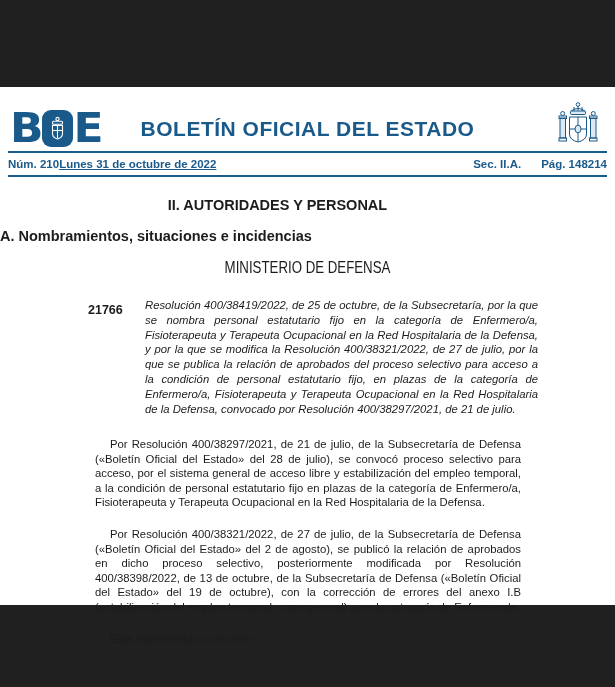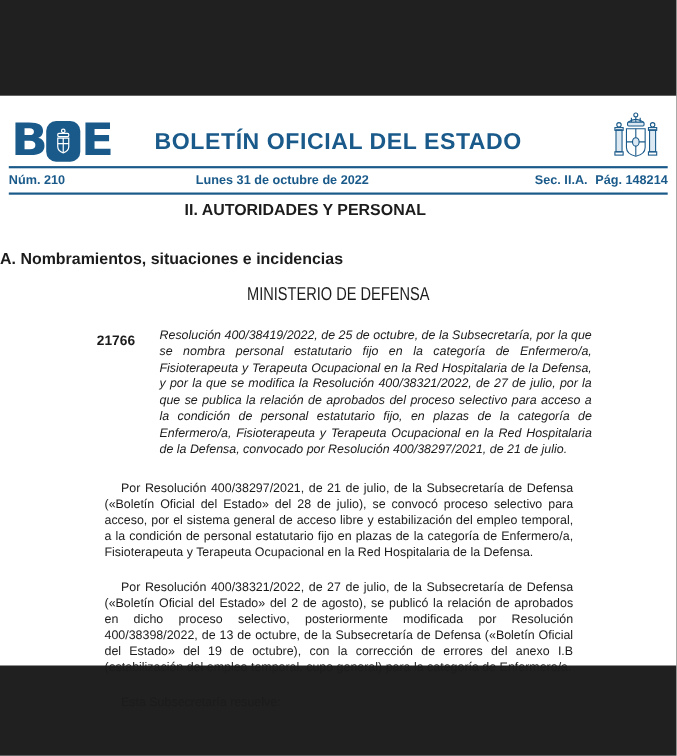--- a/index.html
+++ b/index.html
@@ -42,25 +42,25 @@
     background:#1a5a8a;
   }
   .rule-top{top:64px;}
   .rule-bottom{top:88px;}
   .issue-row{
     position:absolute;left:8px;top:67px;width:599px;height:20px;
     display:flex;align-items:center;
     color:#1a5a8a;font-weight:bold;font-size:11.5px;
   }
   .issue-left{flex:0 0 auto;}
-  .issue-center{flex:1 1 auto;text-align:center;}
-  .issue-right{flex:0 0 auto;display:flex;gap:7px;margin-left:32px;}
+  .issue-center{flex:1 1 auto;text-decoration:underline;}
+  .issue-right{flex:0 0 auto;display:flex;gap:20px;margin-left:32px;}
   
   .h-section{
-    position:absolute;left:0;top:96px;width:555px;text-align:center;
+    position:absolute;left:0;top:110px;width:555px;text-align:center;
     font-weight:bold;font-size:14.5px;color:#1c1c1c;
   }
   .h-subsection{
     position:absolute;left:0;top:141px;width:615px;text-align:left;
     font-weight:bold;font-size:14.5px;color:#1c1c1c;
   }
   .h-ministry{
     position:absolute;left:0;top:171px;width:615px;text-align:center;
     font-size:17px;color:#1c1c1c;
     transform:scaleX(0.78);transform-origin:50% 50%;

